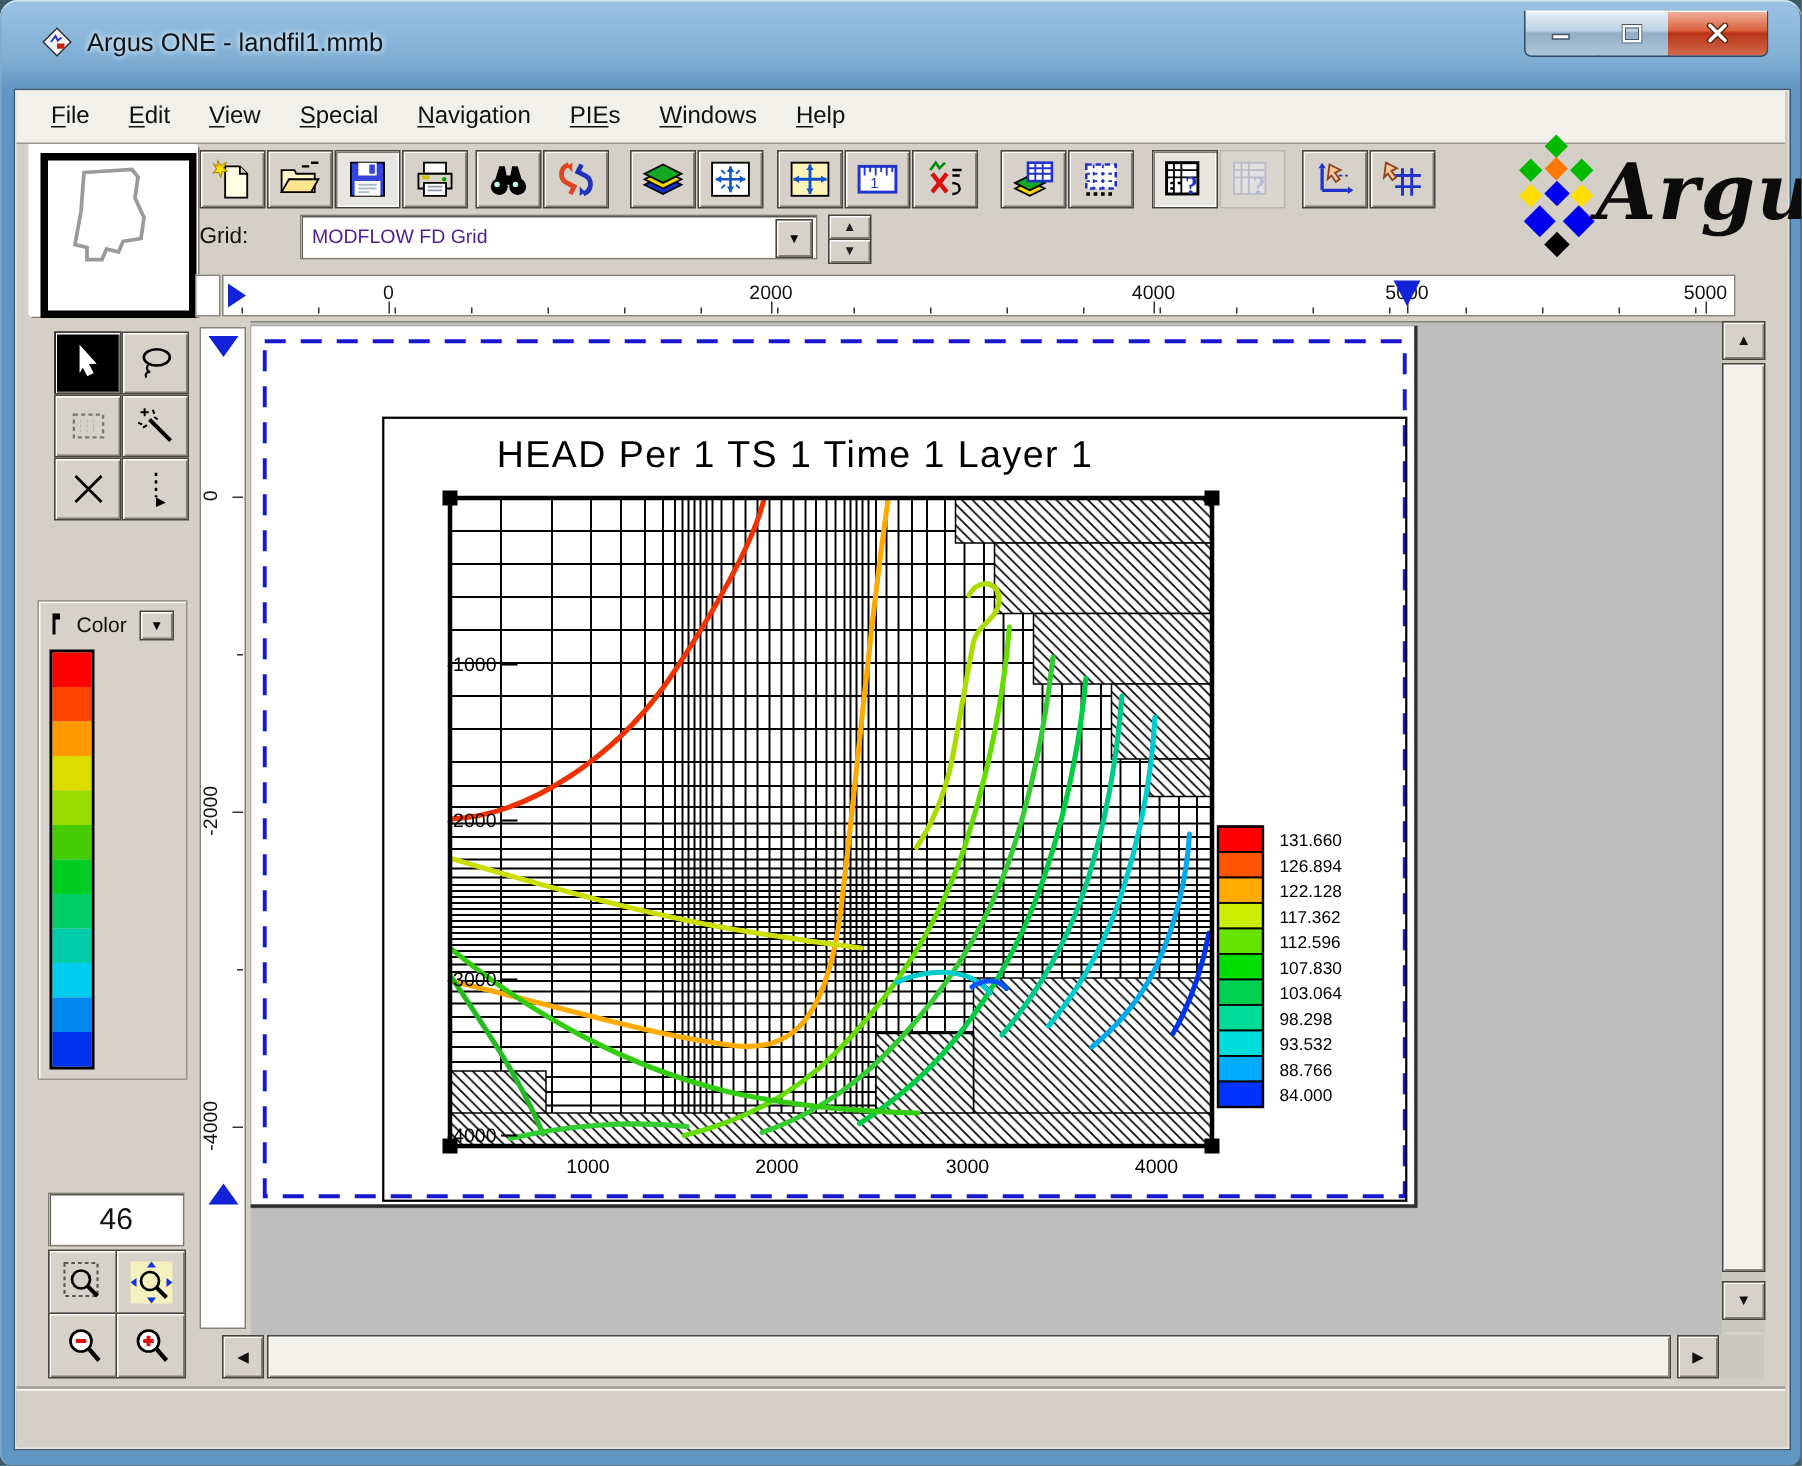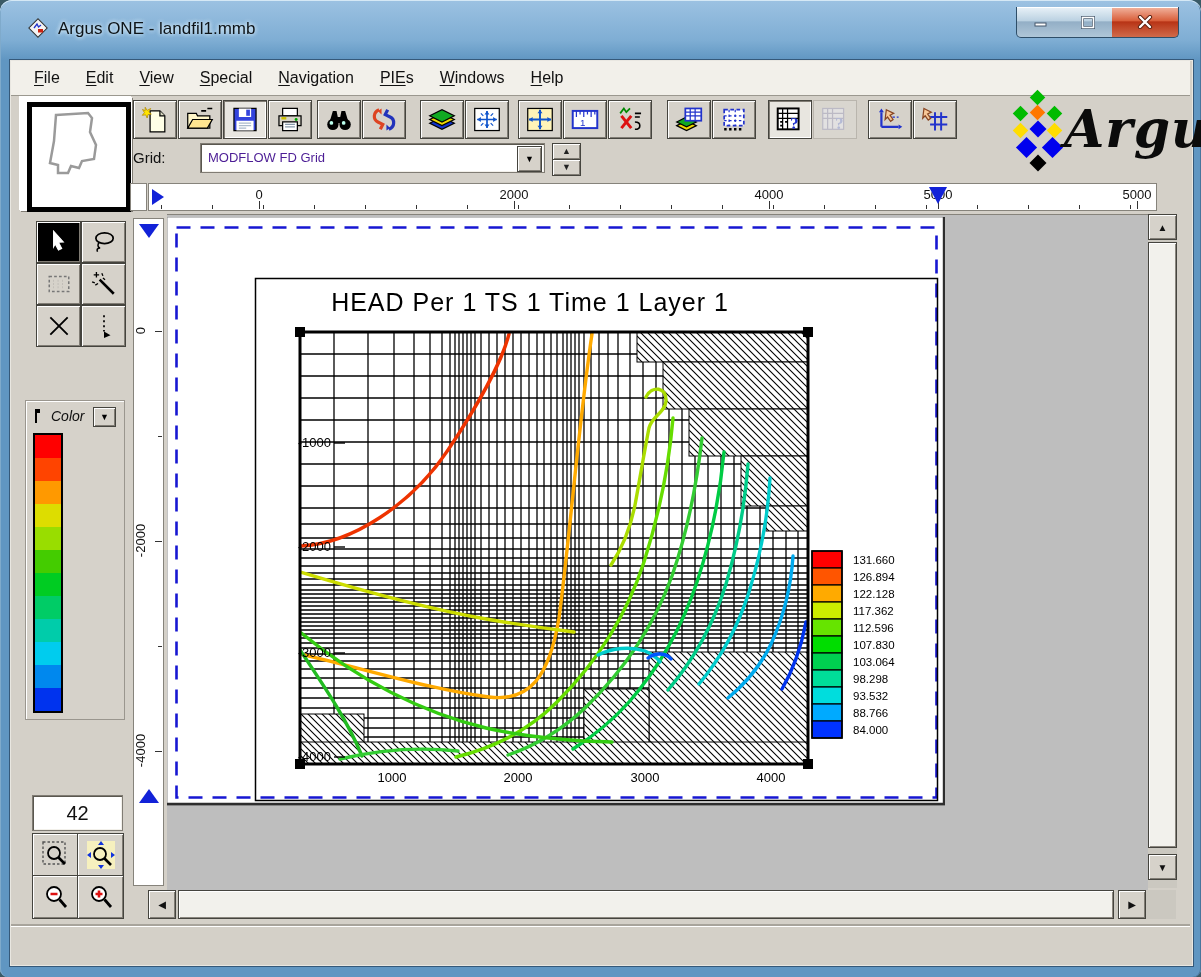--- a/index.html
+++ b/index.html
@@ -58,21 +58,21 @@
   #plot{position:absolute;left:167px;top:217px;}
   .vscroll{position:absolute;left:1148px;top:214px;width:29px;height:674px;background:#CBC8C0;}
   .hscroll{position:absolute;left:148px;top:890px;width:1028px;height:29px;background:#CBC8C0;}
   .sc-btn{position:absolute;display:flex;align-items:center;justify-content:center;font-size:10px;color:#111;background:#D6D2CA;border:1px solid #45443E;box-shadow:inset 1px 1px 0 #FFFFFF,inset -1px -1px 0 #807C74;box-sizing:border-box;}
   .sc-thumb{position:absolute;background:#F2F1EC;border:1px solid #45443E;box-shadow:inset 1px 1px 0 #FFFFFF,inset -1px -1px 0 #8A867E;box-sizing:border-box;}
   .statusbar{position:absolute;left:11px;top:926px;width:1179px;height:37px;background:#D4D0C8;border-top:1px solid #FFFFFF;box-shadow:0 -2px 0 #A8A49C;}
   .preview{position:absolute;left:20px;top:97px;width:108px;height:110px;background:#FFF;border:2px solid #FFF;box-shadow:1px 1px 0 #807C74, -1px -1px 0 #FFF;}
   .preview-inner{position:absolute;left:5px;top:3px;width:94px;height:100px;background:#FFF;border:5px solid #000;}
   .toolpanel{position:absolute;left:31px;top:216px;width:96px;height:133px;}
   .colorpanel{position:absolute;left:25px;top:400px;width:98px;height:318px;background:#D6D2CA;border:1px solid #9A968E;box-shadow:inset 1px 1px 0 #FFF;}
-  .color-head{position:absolute;left:3px;top:4px;width:90px;height:22px;display:flex;align-items:center;font-style:italic;}
+  .color-head{position:absolute;left:3px;top:4px;width:90px;height:22px;display:flex;align-items:center;}
   .color-glyph{width:10px;height:16px;margin-left:4px;}
   .color-title{font-size:14px;color:#111;margin-left:8px;}
   .color-dd{position:absolute;right:3px;top:2px;width:21px;height:18px;display:flex;align-items:center;justify-content:center;font-size:9px;}
   .ramp{position:absolute;left:7px;top:32px;width:26px;height:276px;border:2px solid #000;}
   .ramp div{width:100%;}
   .magbox{position:absolute;left:32px;top:795px;width:89px;height:34px;display:flex;align-items:center;justify-content:center;font-size:20px;color:#111;}
   .zbtn{position:absolute;width:45px;height:42px;display:flex;align-items:center;justify-content:center;}
   .zbtn svg{width:30px;height:30px;}
   .caret{font-size:9px;line-height:1;}
 </style>
@@ -591,21 +591,21 @@
         <div style="height: 23px; background: rgb(68, 204, 0);"></div>
         <div style="height: 23px; background: rgb(0, 204, 34);"></div>
         <div style="height: 23px; background: rgb(0, 204, 102);"></div>
         <div style="height: 23px; background: rgb(0, 204, 170);"></div>
         <div style="height: 23px; background: rgb(0, 204, 238);"></div>
         <div style="height: 23px; background: rgb(0, 136, 238);"></div>
         <div style="height: 23px; background: rgb(0, 51, 238);"></div>
       </div>
   </div>
 
-  <div class="magbox sunkenw">42</div>
+  <div class="magbox sunkenw">46</div>
   <div id="zoomtools">
       <div class="zbtn raised" style="left: 32px; top: 833px;">
         <svg viewBox="0 0 30 30">
           <rect x="2" y="2" width="22" height="22" fill="none" stroke="#555" stroke-width="1.4" stroke-dasharray="2.5 2"></rect>
           <circle cx="13" cy="13" r="6" fill="none" stroke="#000" stroke-width="1.8"></circle>
           <path d="M17.5 17.5L24 24" stroke="#000" stroke-width="2.6"></path>
         </svg>
       </div>
       <div class="zbtn raised" style="left: 77px; top: 833px;">
         <svg viewBox="0 0 30 30">

